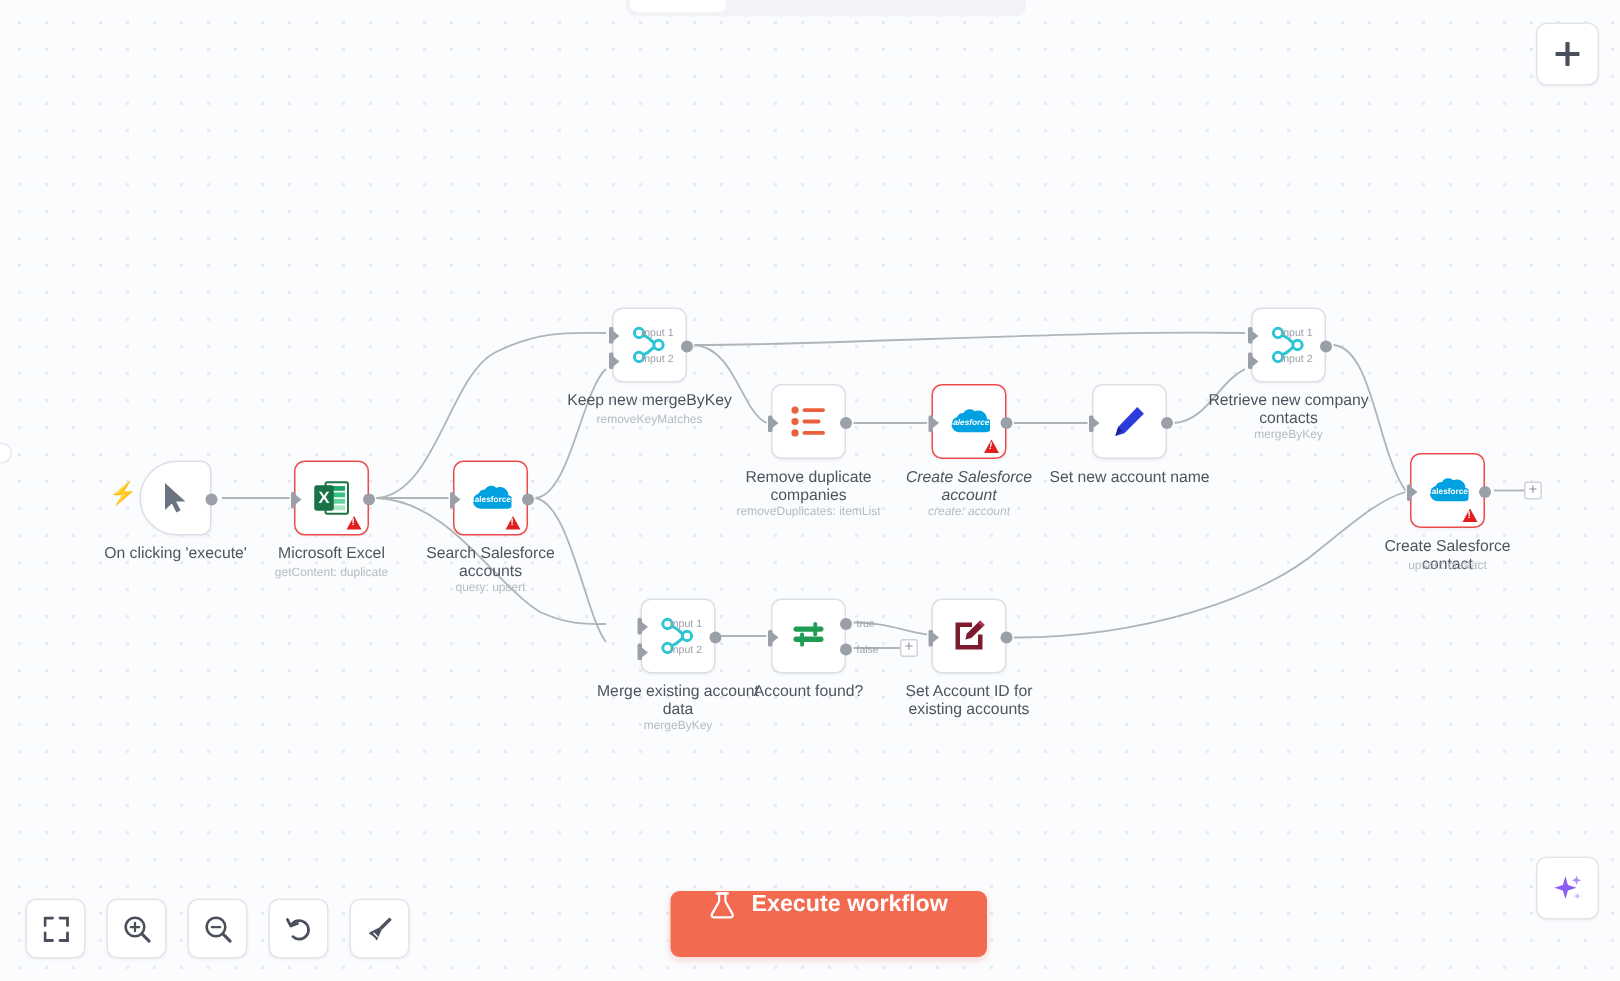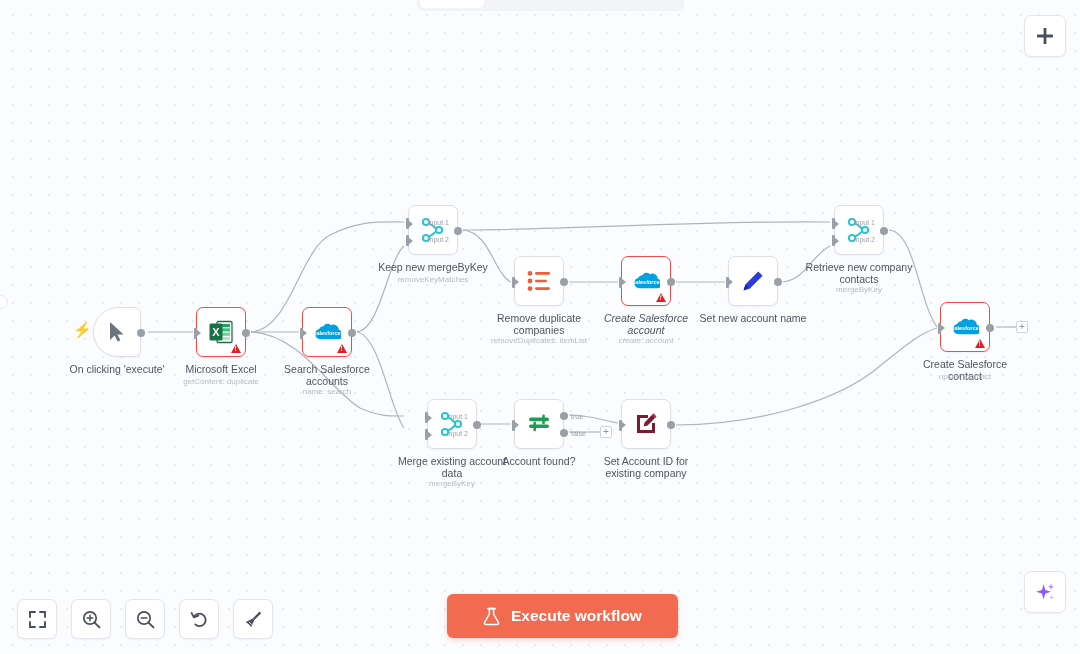--- a/index.html
+++ b/index.html
@@ -54,25 +54,25 @@
   
   #zoom-toolbar {
     position: absolute; left: 17px; bottom: 15px;
     display: flex; gap: 14px; z-index: 40;
   }
   #zoom-toolbar .sqbtn { position: relative; width: 40px; height: 40px; }
 
   
   #execute-btn {
     position: absolute; left: 447px; bottom: 16px;
-    height: 44px; padding: 0 36px;
+    height: 44px; padding: 0 26px;
     background: #f26b51;
     color: #ffffff;
     border: none; border-radius: 6px;
-    display: flex; align-items: center; gap: 11px;
+    display: flex; gap: 11px;
     font-size: 15.5px; font-weight: 600;
     font-family: "Liberation Sans", sans-serif;
     cursor: pointer;
     box-shadow: 0 2px 5px rgba(242,107,81,.28);
     z-index: 40;
   }
 
   
   #edges { position: absolute; left: 0; top: 0; width: 1080px; height: 654px; z-index: 1; }
   .edge { fill: none; stroke: #b0b4ba; stroke-width: 1.2px; }
@@ -253,21 +253,21 @@
         <svg class="icn" width="28" height="20" viewBox="0 0 28 20">
           <path d="M10.4 4.3a4.6 4.6 0 0 1 7.4-1.1 5.6 5.6 0 0 1 8.1 4.9 4.6 4.6 0 0 1-1.2 9.1H7.7a5.2 5.2 0 0 1-1.6-10.2 4.5 4.5 0 0 1 4.3-2.7z" fill="#00a1e0"></path>
           <text x="14" y="12.6" font-size="5.5" font-weight="700" fill="#ffffff" font-family="Liberation Sans, sans-serif" text-anchor="middle">salesforce</text>
         </svg>
       </span>
       <div class="warn"></div>
       <div class="port in"></div>
       <div class="port out"></div>
     </div>
     <div class="nlabel wrap">Search Salesforce accounts</div>
-    <div class="nsub" style="top:80px;">name: search</div>
+    <div class="nsub" style="top:80px;">query: upsert</div>
   </div>
 
   <div class="node" style="left:408px;top:205px;">
     <div class="nbox">
       <span>
         <svg class="icn" width="24" height="26" viewBox="0 0 24 26">
           <circle cx="5" cy="5" r="3.1" fill="none" stroke="#2bc5d4" stroke-width="2"></circle>
           <circle cx="5" cy="21" r="3.1" fill="none" stroke="#2bc5d4" stroke-width="2"></circle>
           <circle cx="18" cy="13" r="3.1" fill="none" stroke="#2bc5d4" stroke-width="2"></circle>
           <path d="M7.8 6.4 C12 8 13 10 15.2 11.8" fill="none" stroke="#2bc5d4" stroke-width="2"></path>
@@ -417,21 +417,21 @@
       <span>
         <svg class="icn" width="24" height="24" viewBox="0 0 24 24">
           <path d="M3 3 H14 V6 H6 V18 H18 V11 H21 V21 H3 Z" fill="#7d1b2e"></path>
           <path d="M19.4 1.6 L22.4 4.6 L13.6 13.4 L9.6 14.4 L10.6 10.4 Z" fill="#7d1b2e"></path>
           <path d="M19.4 1.6 L22.4 4.6 L21 6 L18 3 Z" fill="#b33a52"></path>
         </svg>
       </span>
       <div class="port in"></div>
       <div class="port out"></div>
     </div>
-    <div class="nlabel wrap">Set Account ID for existing company</div>
+    <div class="nlabel wrap">Set Account ID for existing accounts</div>
   </div>
 
   <div class="tabbar">
     <div class="tab active">Editor</div>
     <div class="tab">Executions</div>
     <div class="tab">Evaluations</div>
   </div>
 
   <div class="sqbtn" id="add-node-btn">
     <span>

